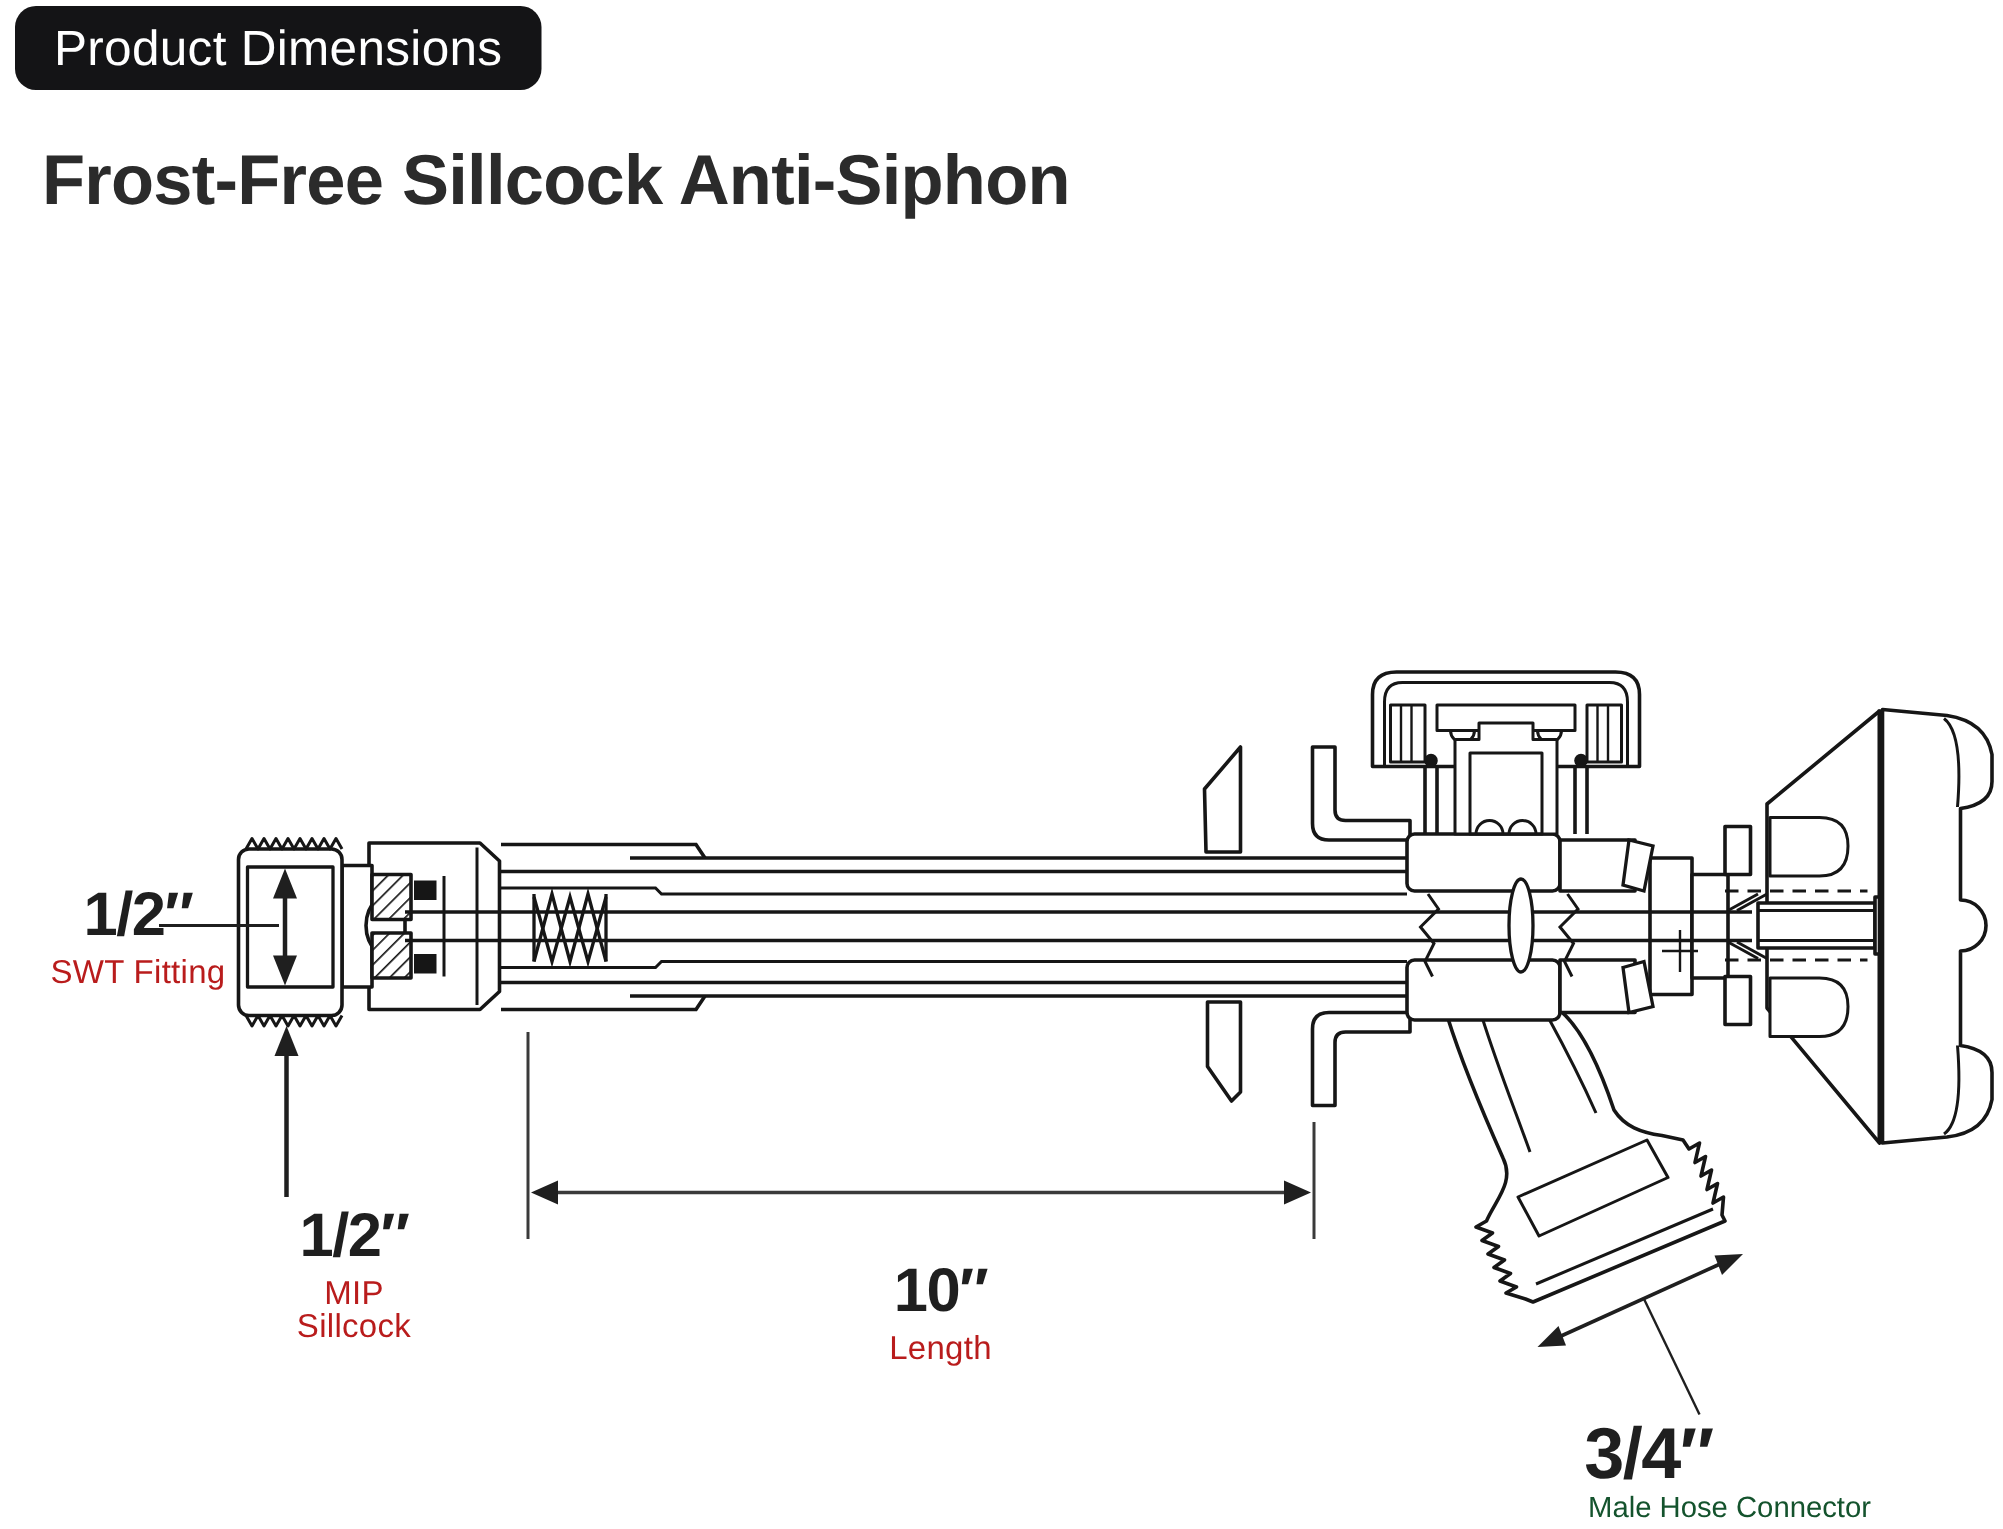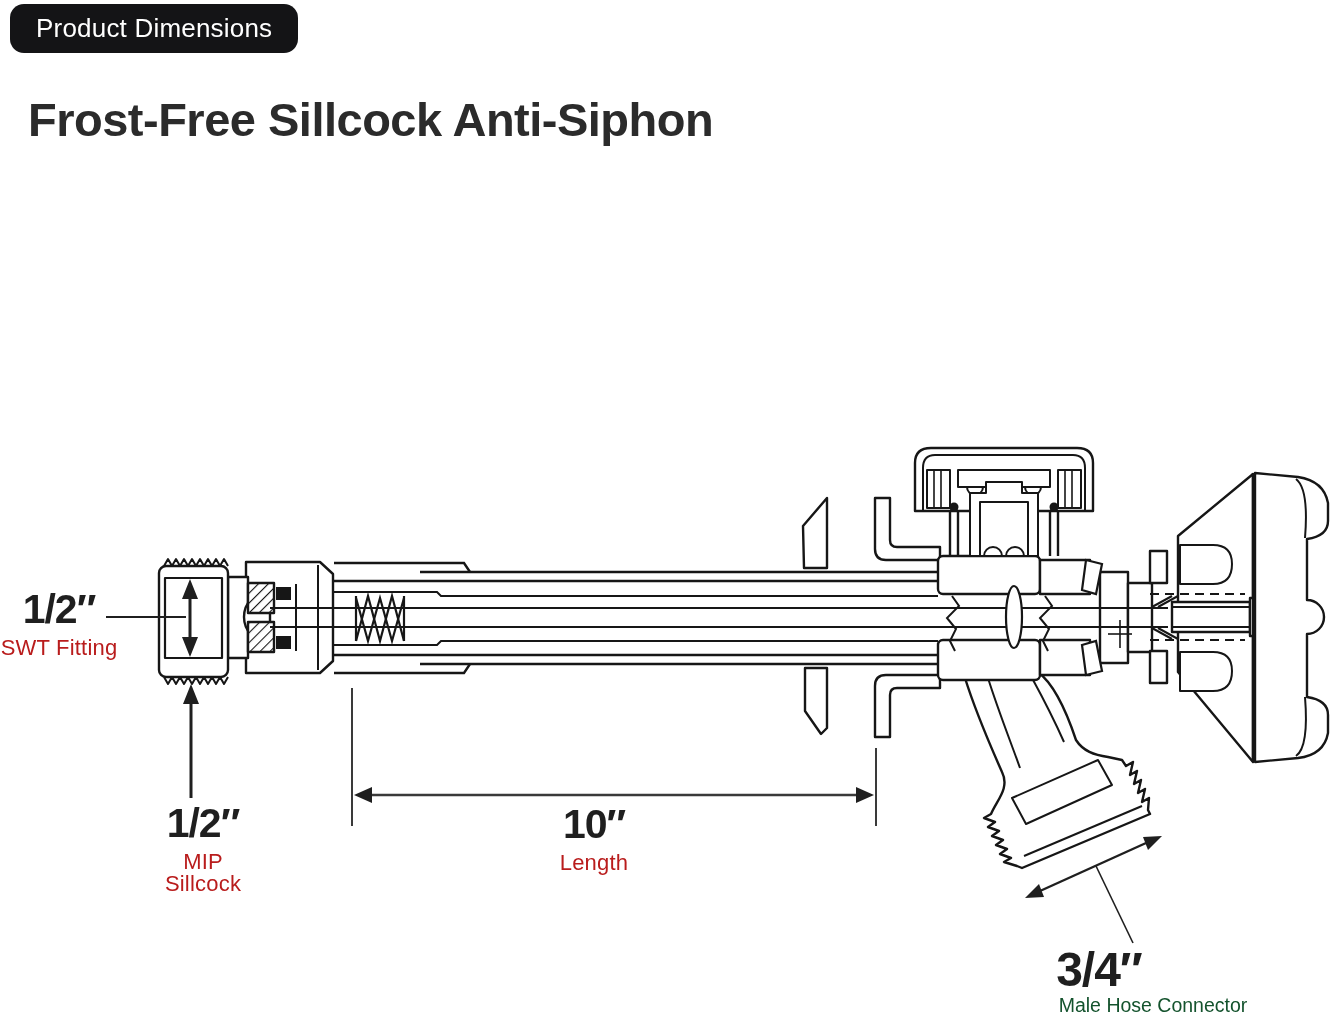--- a/index.html
+++ b/index.html
@@ -9,33 +9,33 @@
     background:#ffffff;
     font-family:"Liberation Sans", sans-serif;
     overflow:hidden;
     color:#1a1a1a;
   }
   .badge{
     position:absolute;left:10px;top:4px;
     background:#141416;color:#ffffff;
     border-radius:14px;
     padding:9px 26px;
-    font-size:26px;font-weight:500;letter-spacing:.2px;
+    font-size:33px;font-weight:500;letter-spacing:.2px;
   }
   .title{
     position:absolute;left:28px;top:92px;
     font-size:47px;font-weight:bold;color:#2b2b2b;
     letter-spacing:-.5px;
   }
-  .dim-block{position:absolute;text-align:center;line-height:1;}
+  .dim-block{position:absolute;text-align:center;line-height:1;padding-left:33px;}
   .dim-value{font-size:41px;font-weight:bold;color:#1f1f1f;letter-spacing:-1px;}
   .dim-label{font-size:22px;color:#b91c1c;margin-top:7px;letter-spacing:.2px;}
   .swt{left:0px;top:589px;width:118px;}
   .mip{left:145px;top:803px;width:116px;}
-  .len{left:528px;top:804px;width:132px;}
+  .len{left:528px;top:840px;width:132px;}
   .hose-value{position:absolute;left:1040px;top:946px;width:118px;text-align:center;
     font-size:48px;font-weight:bold;color:#1f1f1f;line-height:1;letter-spacing:-1px;}
   .hose-label{position:absolute;left:1048px;top:996px;width:210px;text-align:center;
     font-size:19.5px;color:#14532d;line-height:1;}
   svg.drawing{position:absolute;left:0;top:0;}
 </style>
 </head>
 <body>
 
 <div class="canvas">

